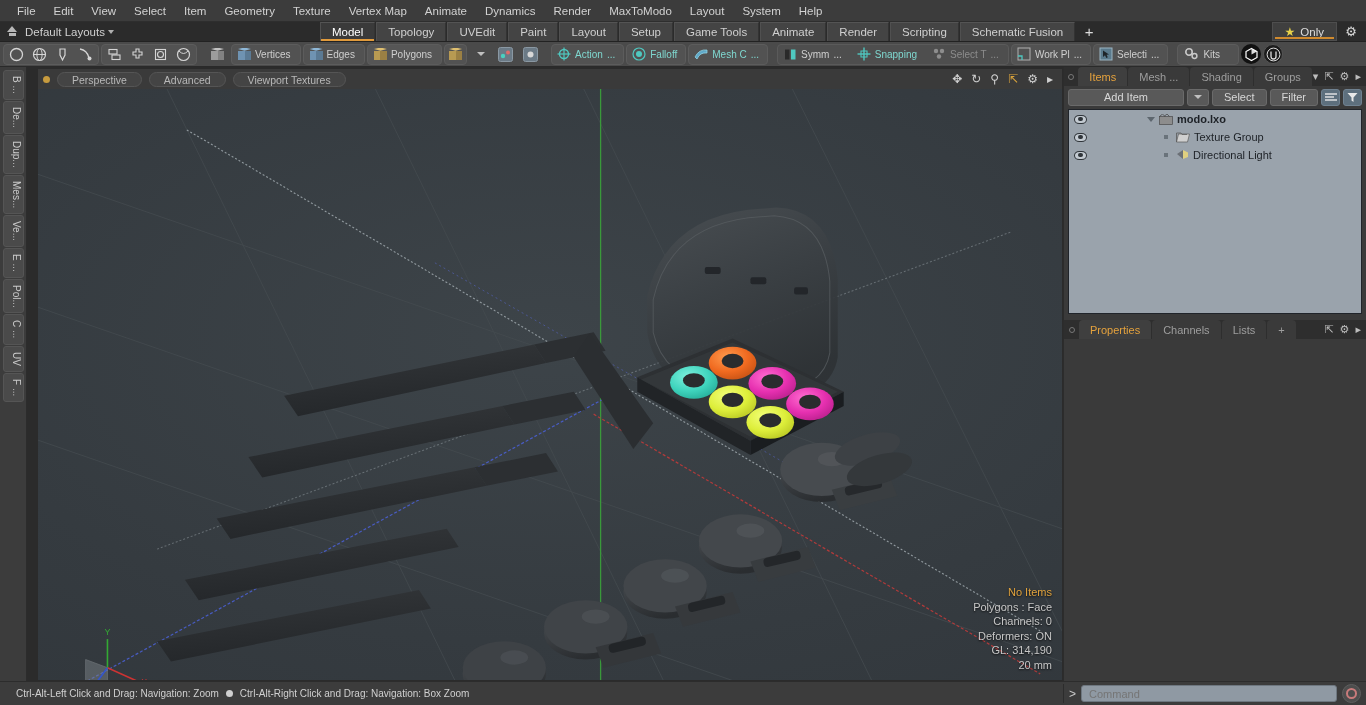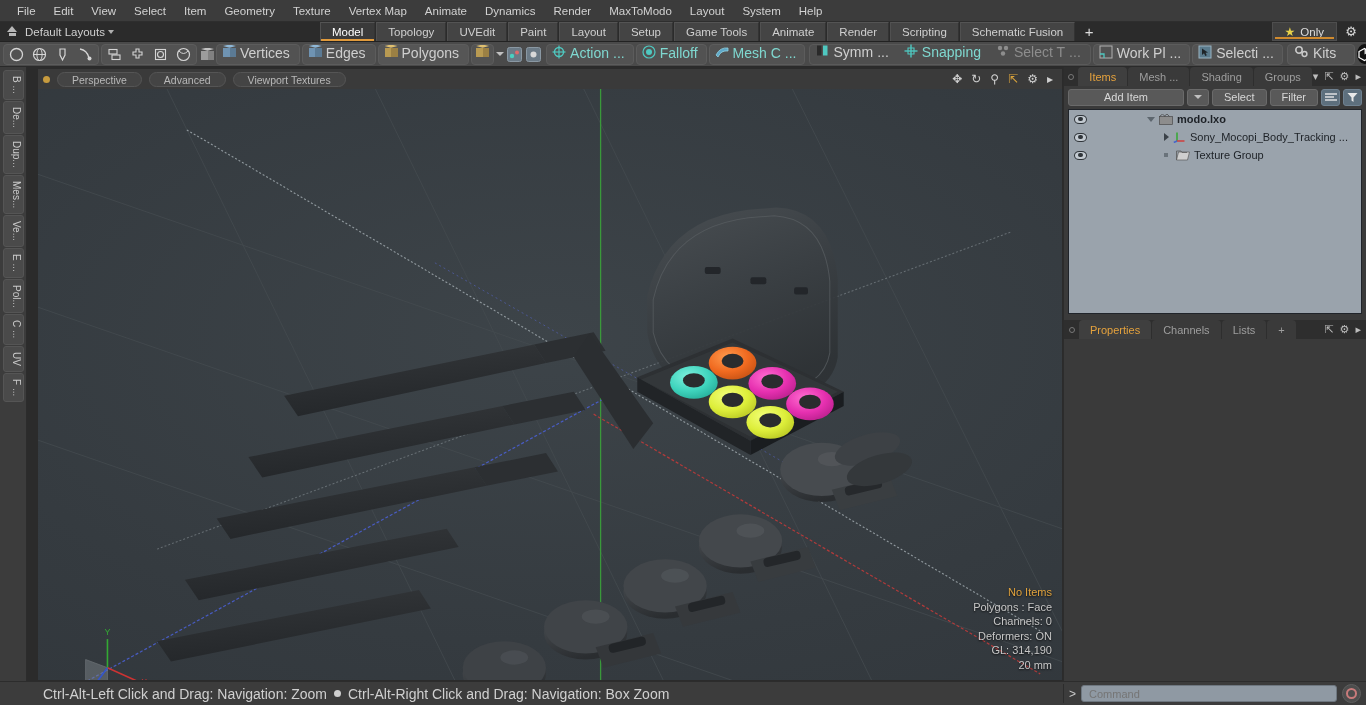--- a/index.html
+++ b/index.html
@@ -72,23 +72,23 @@
     height: 25px; background: #4a4a4a; display: flex; align-items: center;
     padding: 0 3px; gap: 2px; border-bottom: 1px solid #2a2a2a; flex: none;
   }
   .tb-group { display: flex; align-items: center; background: #525252;
     border: 1px solid #5c5c5c; border-radius: 4px; height: 21px; padding: 0 1px; }
   .tb-ico {
     width: 23px; height: 19px; display: flex; align-items: center; justify-content: center;
     color: #d5d5d5; cursor: default;
   }
   .tb-btn {
-    display: flex; align-items: flex-start; gap: 4px; height: 21px; padding: 0 8px 0 5px;
+    display: flex; align-items: center; gap: 4px; height: 21px; padding: 0 8px 0 5px;
     background: #525252; border: 1px solid #5c5c5c; border-radius: 4px;
-    color: #cfcfcf; font-size: 14px; white-space: nowrap; cursor: default;
+    color: #cfcfcf; font-size: 10px; white-space: nowrap; cursor: default;
   }
   .tb-btn.teal { color: #7fd8d0; }
   .tb-btn.dim { color: #8d8d8d; }
   .tb-btn .lbl { color: inherit; }
   .sel-btn { padding: 0 9px 0 6px; }
   .sel-btn.on { background: #565656; }
   .tb-sep { width: 5px; }
   .cube-ico { width: 13px; height: 13px; position: relative; flex: none; }
   .cube-ico .top { position: absolute; left: 0; top: 0; width: 13px; height: 5px;
     background: #8fb8d8; clip-path: polygon(50% 0, 100% 32%, 50% 64%, 0 32%); }
@@ -179,21 +179,21 @@
     border-left: 5.5px solid #3b4249; flex: none; }
   .indent { width: 13px; flex: none; }
   .tiny-sq { width: 4px; height: 4px; background: #6a737b; flex: none; margin-right: 4px; }
 
   .props-tabs { height: 19px; display: flex; align-items: stretch; background: #2e2e2e;
     flex: none; margin-top: 2px; }
 
   
   .statusbar { height: 24px; background: #3c3c3c; display: flex; align-items: center;
     flex: none; border-top: 1px solid #2c2c2c; }
-  .sb-left { flex: 1; padding-left: 43px; font-size: 14px; color: #d0d0d0; display: flex;
+  .sb-left { flex: 1; padding-left: 16px; font-size: 10px; color: #d0d0d0; display: flex;
     align-items: center; gap: 7px; }
   .sb-bullet { width: 7px; height: 7px; border-radius: 50%; background: #cfcfcf; display: inline-block; }
   .sb-right { width: 303px; display: flex; align-items: center; gap: 5px; padding: 0 5px;
     border-left: 1px solid #2c2c2c; }
   .cmd-prompt { color: #c9c9c9; font-size: 12px; }
   .cmd-input { flex: 1; height: 17px; background: #8f99a3; border: 1px solid #6e7780;
     border-radius: 3px; color: #4a5057; font-size: 11px; padding: 0 7px; line-height: 15px; }
   .rec-btn { width: 19px; height: 19px; border-radius: 50%; background: #4d4d4d; border: 1px solid #5e5e5e;
     display: flex; align-items: center; justify-content: center; }
   .rec-dot { width: 11px; height: 11px; border-radius: 50%; border: 2px solid #c97b7b; }
@@ -733,55 +733,54 @@
             <span class="il-item-name root">
               <i class="tri-d"></i>
               <svg width="14" height="11" viewBox="0 0 14 11">
                   <rect x="0.5" y="2.5" width="13" height="8" fill="#8d8d8d" stroke="#4a4a4a" stroke-width="0.7"></rect>
                   <path d="M0.5 2.5 L3.5 0 L6 2.5 M5 2.5 L8 0 L10.5 2.5" fill="none" stroke="#4a4a4a" stroke-width="0.8"></path>
                 </svg>
               <span>modo.lxo</span>
             </span>
           </div>
 
-          <div class="il-row">
-            <span class="il-col-eye">
-                <i class="eye"></i>
-              </span>
-            <span class="il-col-b"></span>
-            <span class="il-col-c"></span>
-            <span class="il-item-name">
-              <i class="indent"></i>
-              <i class="tri-r"></i>
-              <svg width="13" height="12" viewBox="0 0 13 12">
-                  <line x1="4" y1="10" x2="4" y2="1.5" stroke="#3aa83a" stroke-width="1.6"></line>
-                  <line x1="4" y1="10" x2="11.5" y2="10" stroke="#cc4444" stroke-width="1.6"></line>
-                  <line x1="4" y1="10" x2="0.8" y2="11.5" stroke="#4466cc" stroke-width="1.6"></line>
-                </svg>
-              <span>Sony_Mocopi_Body_Tracking ...</span>
-            </span>
-          </div>
 
           <div class="il-row">
             <span class="il-col-eye">
                 <i class="eye"></i>
               </span>
             <span class="il-col-b"></span>
             <span class="il-col-c"></span>
             <span class="il-item-name">
               <i class="indent"></i>
               <i class="tiny-sq"></i>
               <svg width="14" height="11" viewBox="0 0 14 11">
                   <path d="M0.5 10 L2.5 2 L13.5 2 L11.5 10 Z" fill="#cfcfcf" stroke="#5a5a5a" stroke-width="0.7"></path>
                   <path d="M0.5 10 L0.5 1 L5 1 L6 2.5 L11 2.5" fill="none" stroke="#5a5a5a" stroke-width="0.8"></path>
                 </svg>
               <span>Texture Group</span>
             </span>
           </div>
 
+          <div class="il-row">
+            <span class="il-col-eye">
+                <i class="eye"></i>
+              </span>
+            <span class="il-col-b"></span>
+            <span class="il-col-c"></span>
+            <span class="il-item-name">
+              <i class="indent"></i>
+              <i class="tiny-sq"></i>
+              <svg width="13" height="12" viewBox="0 0 13 12">
+                  <path d="M1 5 L7 1 L7 10 Z" fill="#6b7076"></path>
+                  <path d="M7 1 L12 3.5 L12 8 L7 10 Z" fill="#e0d080"></path>
+                </svg>
+              <span>Directional Light</span>
+            </span>
+          </div>
 
         </div>
       </div>
 
       <div class="props-tabs">
         <span class="pt-dot">
             <i></i>
           </span>
         <div class="ptab active">Properties</div>
         <div class="ptab">Channels</div>

